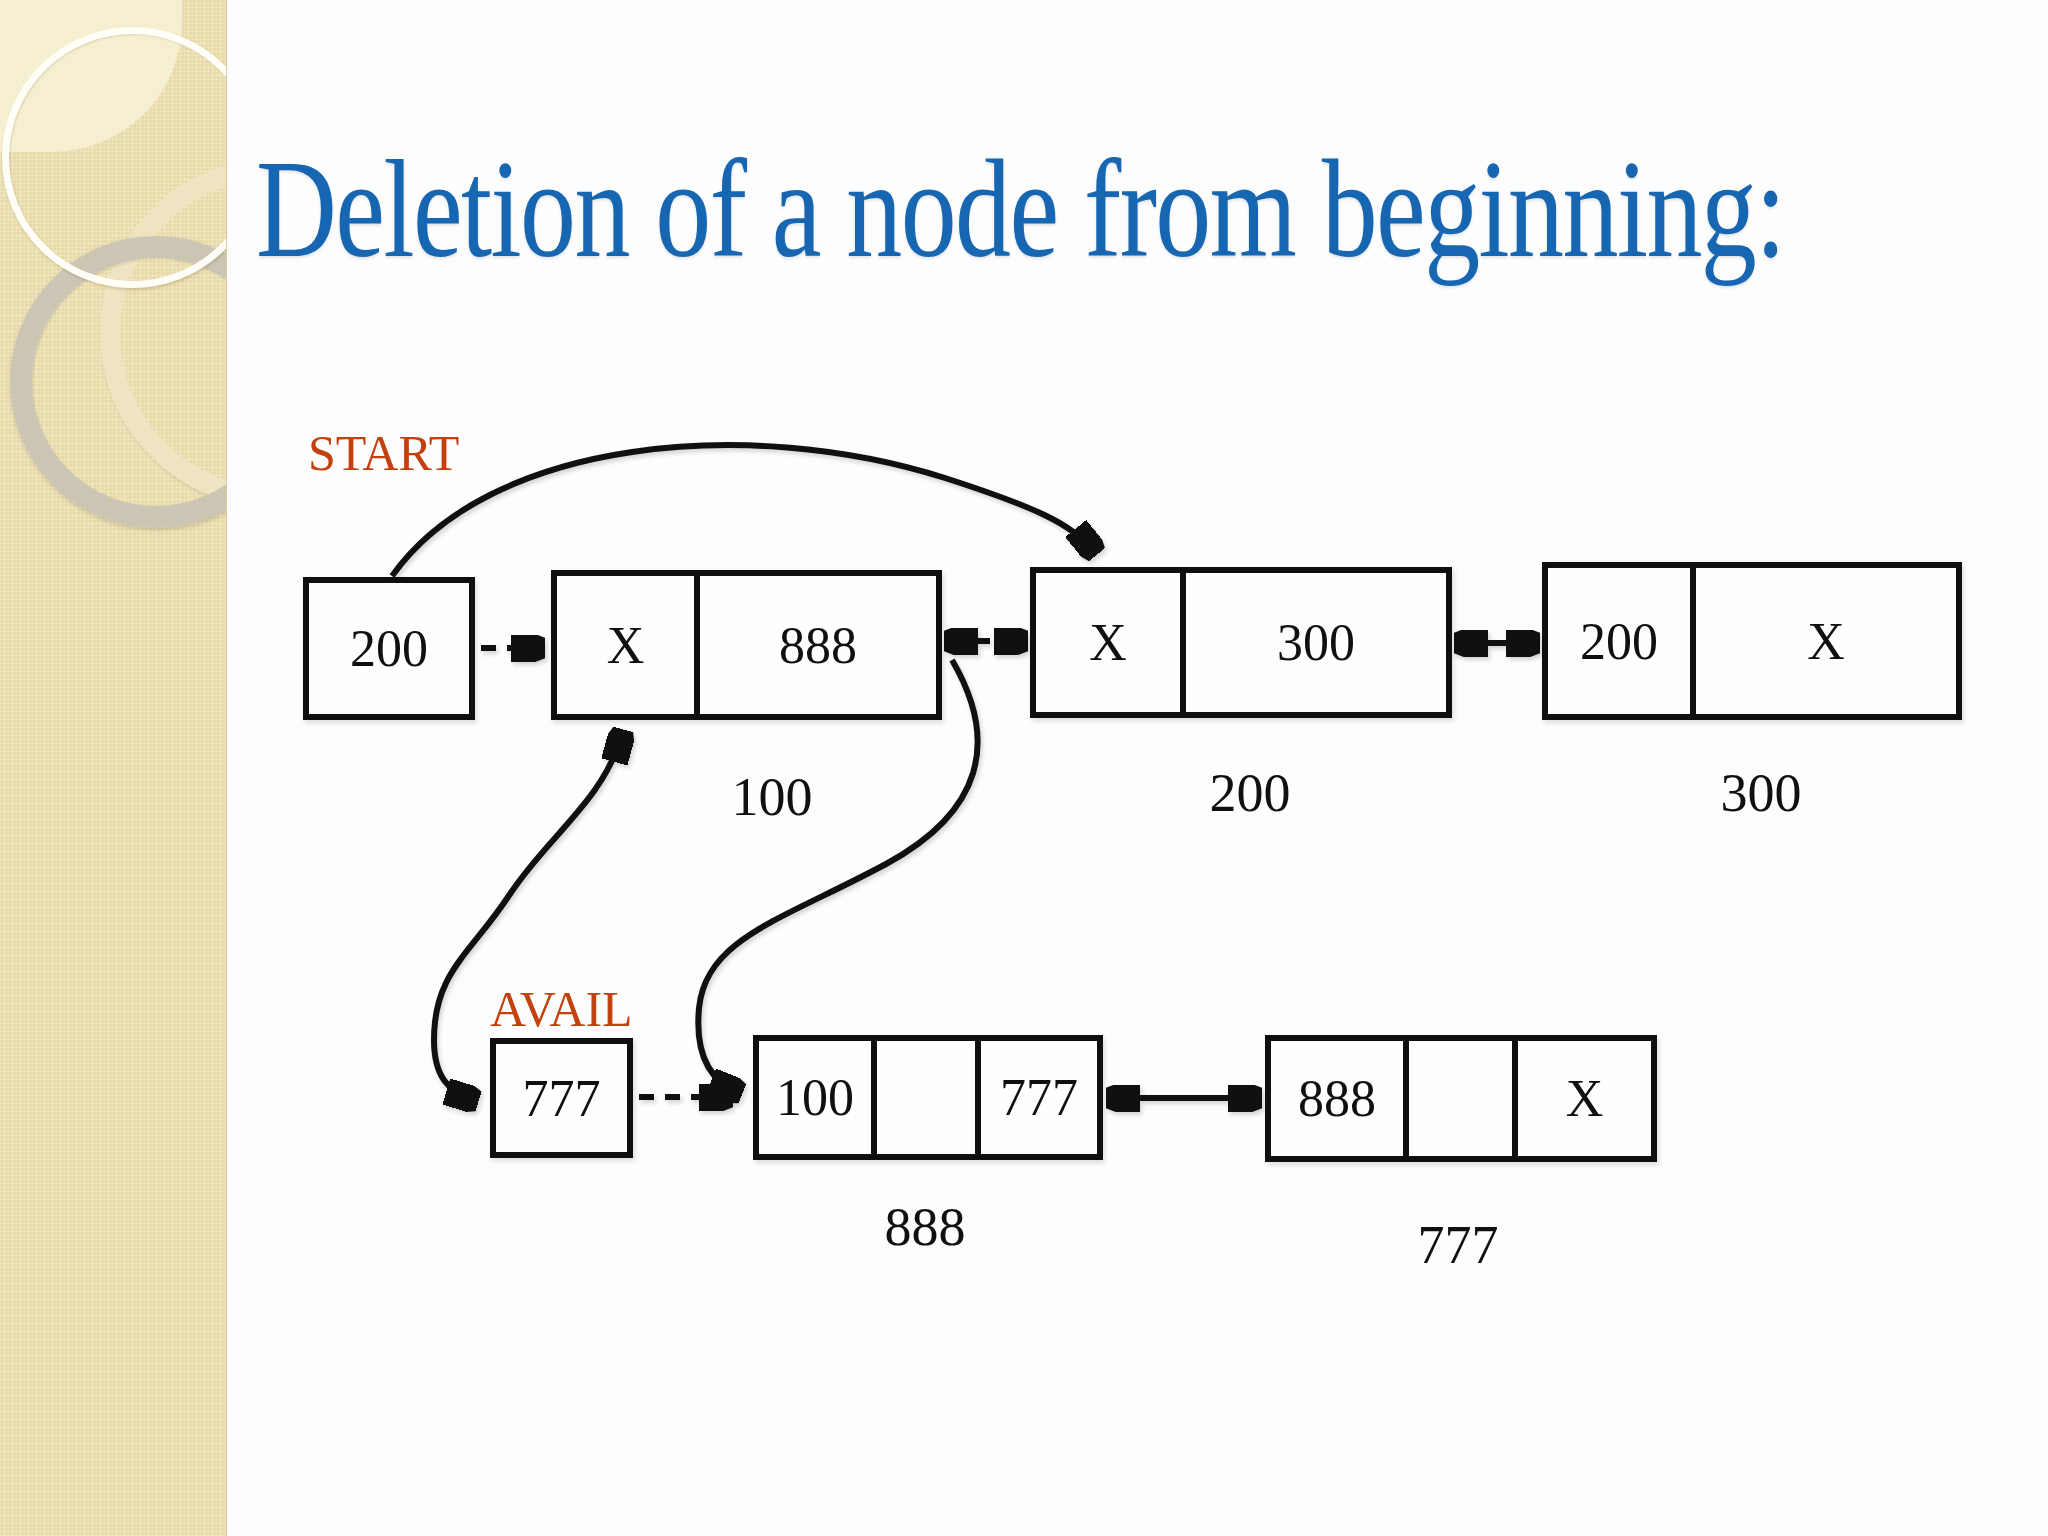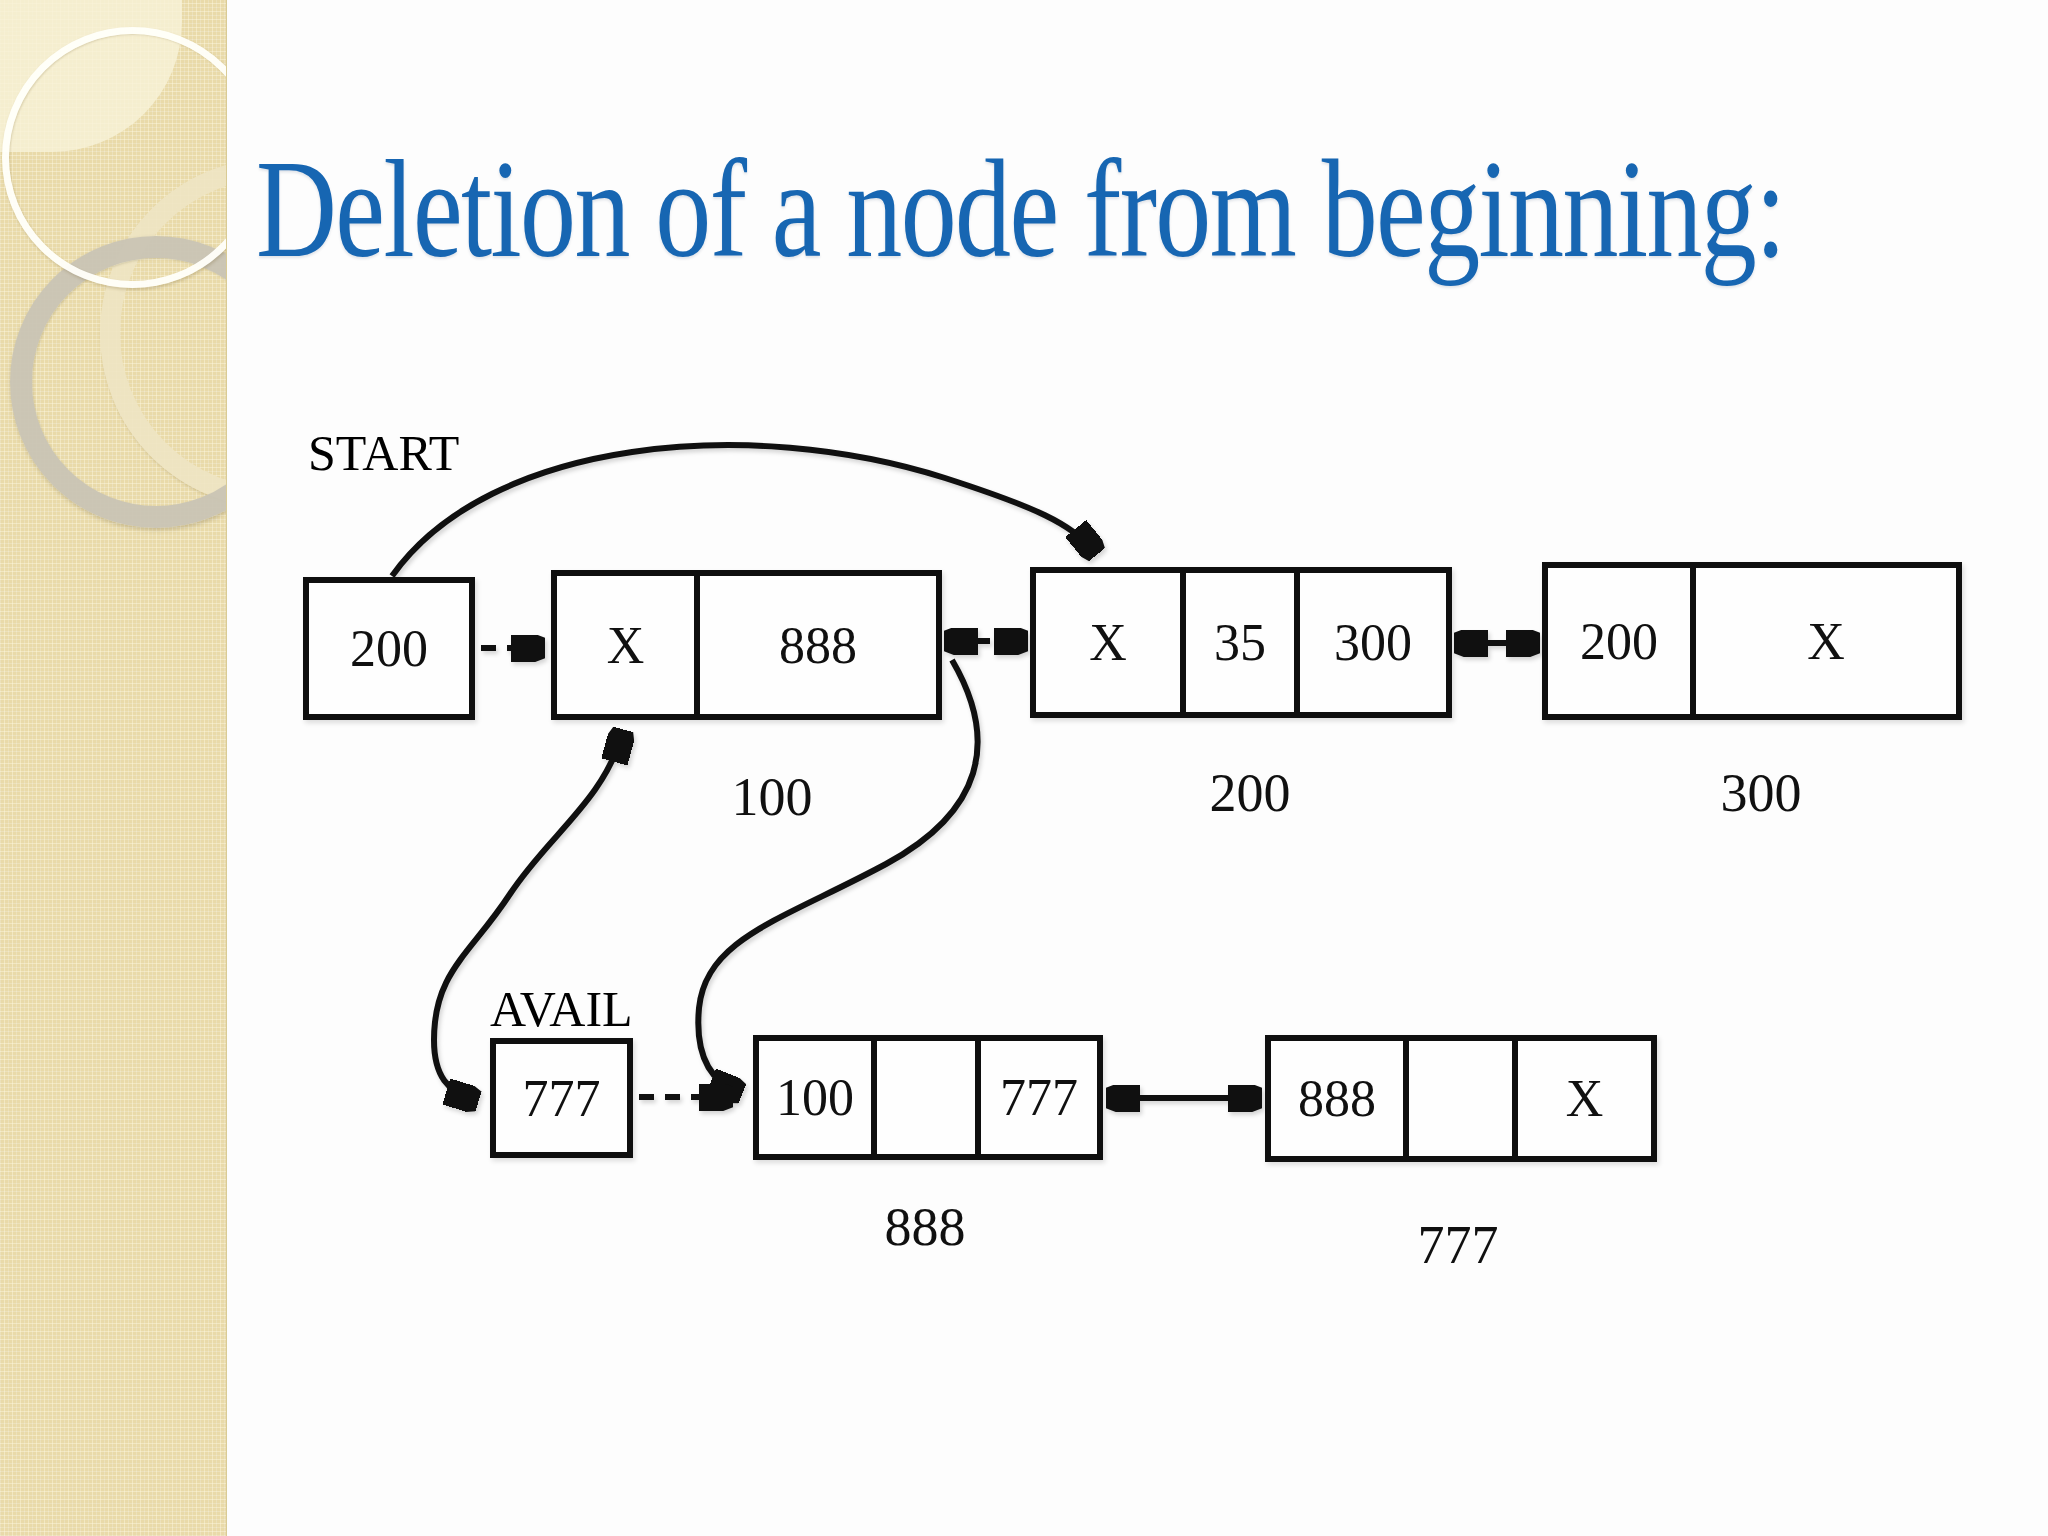--- a/index.html
+++ b/index.html
@@ -49,21 +49,21 @@
     position:absolute;left:256px;top:128px;
     font-size:140px;line-height:1.15;
     letter-spacing:-2px;
     transform:scaleX(.80);transform-origin:left top;
     white-space:nowrap;
     color:#1766b2;
     text-shadow:0 2px 3px rgba(20,40,80,.12);
   }
   
   .tag-label{
-    position:absolute;font-size:50px;color:#000000;white-space:nowrap;
+    position:absolute;font-size:50px;color:#c2410c;white-space:nowrap;
   }
   .addr-label{
     position:absolute;width:200px;text-align:center;
     font-size:54px;color:#101010;white-space:nowrap;
   }
   .slant{}
   
   .pbox,.node{
     position:absolute;box-sizing:border-box;
     border:6px solid #0f0f0f;background:#fefefe;
@@ -125,23 +125,20 @@
     <div class="cell">
       <span class="cell-text">888</span>
       </div>
   </div>
   <div class="addr-label" style="left:672px;top:766px">100</div>
 
   <div class="node" style="left:1030px;top:567px;width:422px;height:151px">
     <div class="cell" style="width:150px">
       <span class="cell-text">X</span>
       </div>
-    <div class="cell" style="width:114px">
-      <span class="cell-text">35</span>
-      </div>
     <div class="cell">
       <span class="cell-text">300</span>
       </div>
   </div>
   <div class="addr-label" style="left:1150px;top:762px">200</div>
 
   <div class="node" style="left:1542px;top:562px;width:420px;height:158px">
     <div class="cell" style="width:148px">
       <span class="cell-text">200</span>
       </div>

